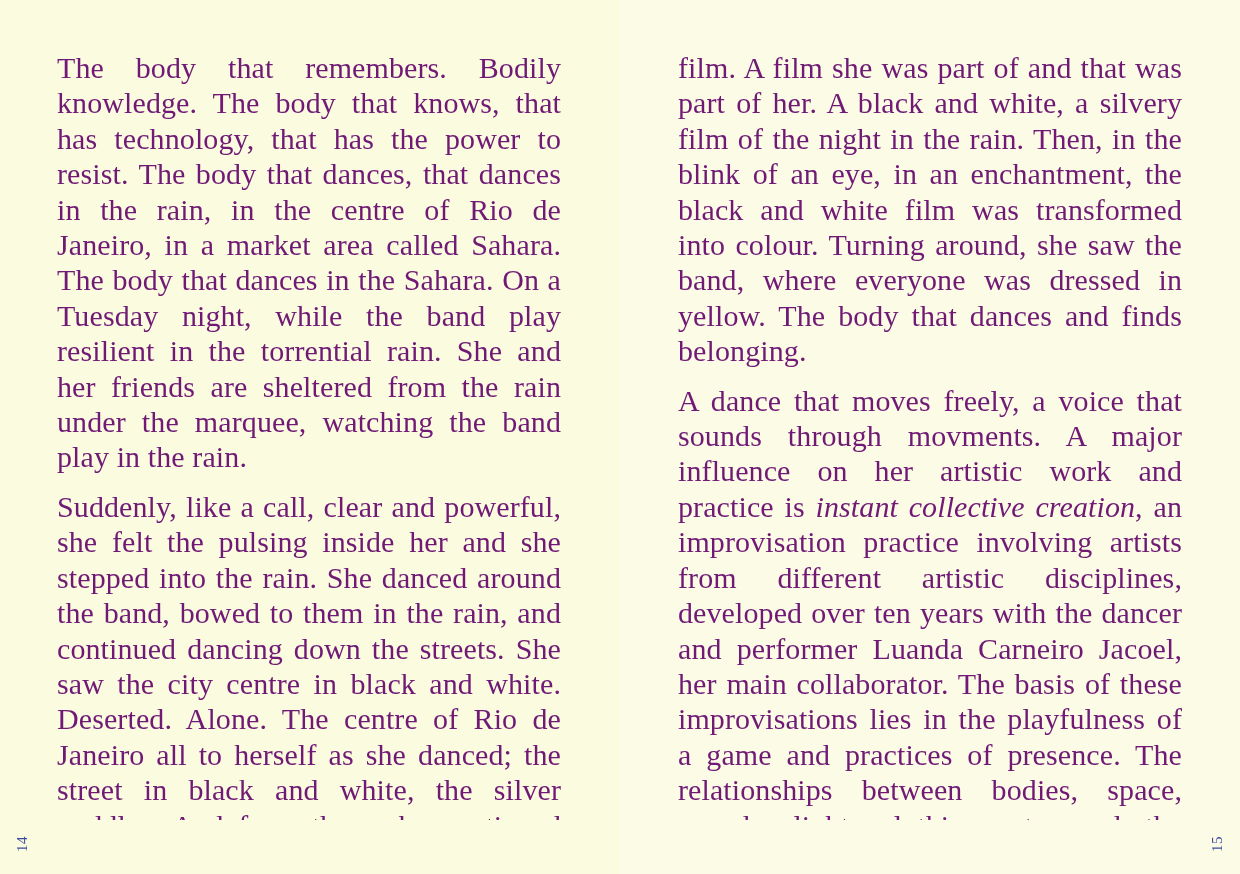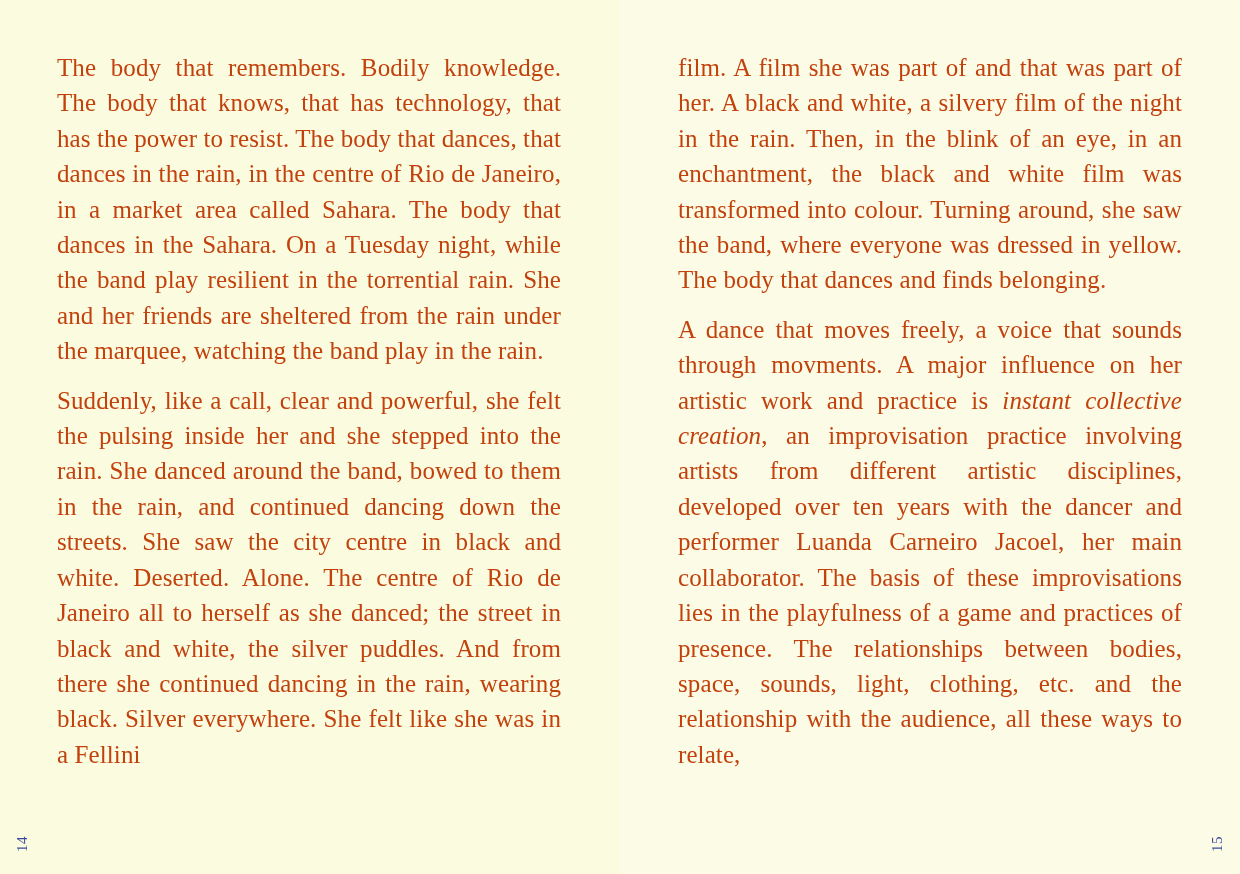--- a/index.html
+++ b/index.html
@@ -50,26 +50,26 @@
     overflow: hidden;
   }
   .page-left .column {
     left: 57px;
   }
   .page-right .column {
     left: 58px;
   }
   p {
     margin: 0 0 14px 0;
-    font-size: 25px;
+    font-size: 30px;
     line-height: 35.4px;
     text-align: justify;
     text-justify: inter-word;
     letter-spacing: 0.1px;
-    color: #c2410c;
+    color: #701a75;
   }
   p:last-child {
     margin-bottom: 0;
   }
   .it {
     font-style: italic;
   }
   .folio {
     position: absolute;
     bottom: 22px;

